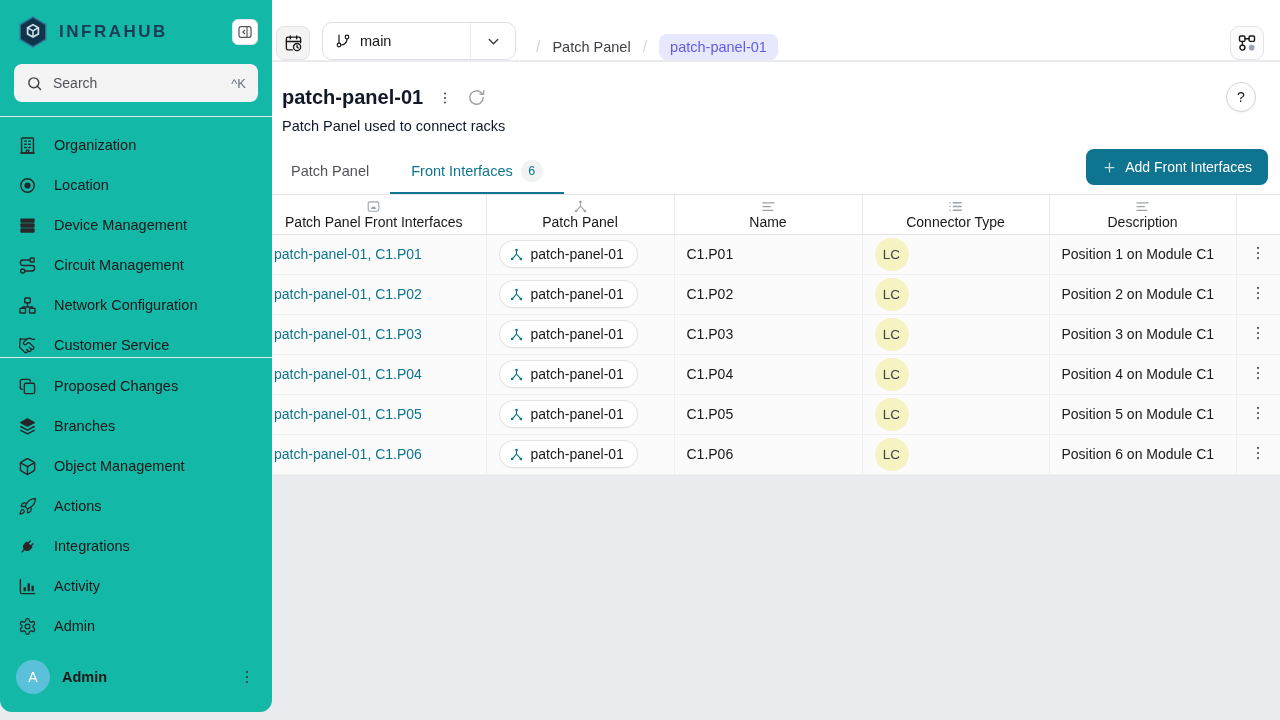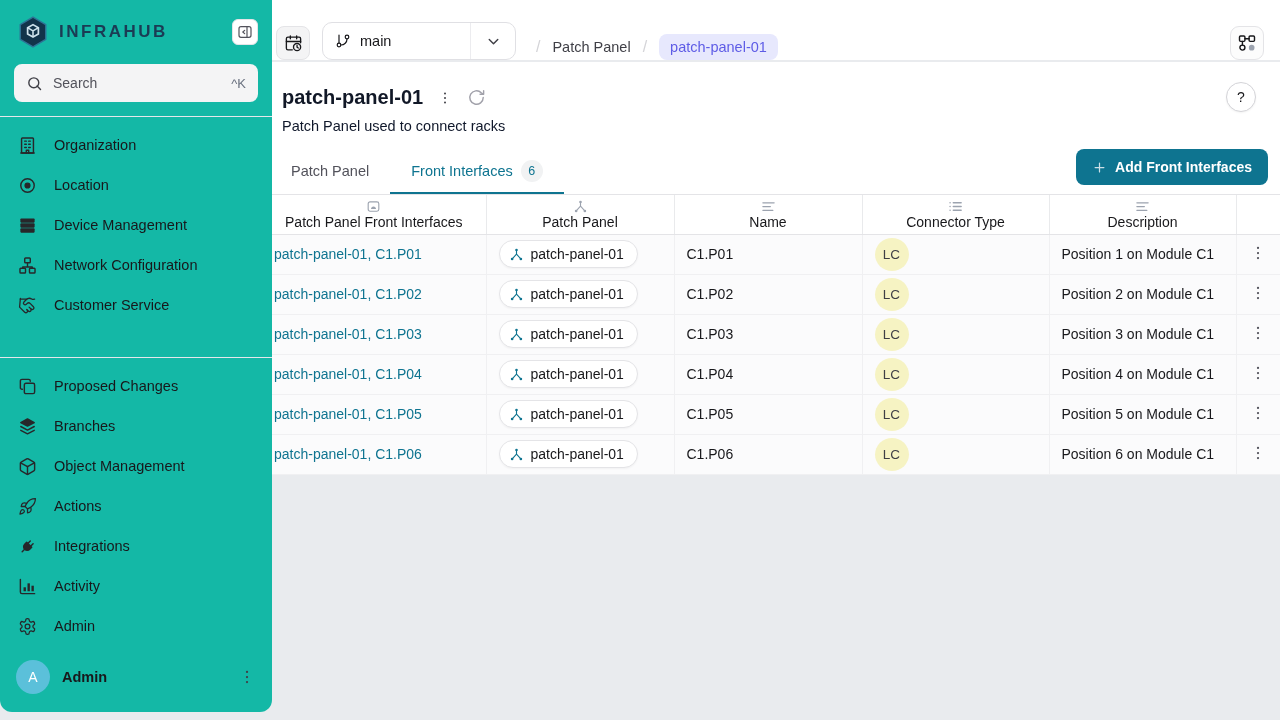--- a/index.html
+++ b/index.html
@@ -68,21 +68,21 @@
               border:1px solid #d4d4d8; background:#fff; color:#18181b; font-size:14px; font-weight:500;
               display:flex; align-items:center; justify-content:center; cursor:pointer; box-shadow:0 1px 2px rgba(0,0,0,.05); }
   .subtitle { margin-top:9px; font-size:14.5px; color:#0f172a; }
   .tabs-row { display:flex; align-items:center; margin-top:13px; border-bottom:1px solid #e4e4e7; padding:0 12px 0 8px; }
   .tab { height:47px; display:flex; align-items:center; gap:8px; padding:0 21px; font-size:14.5px;
          color:#52525b; cursor:pointer; }
   .tab.active { color:#0e7490; box-shadow:inset 0 -2px 0 #0e7490;text-align:right; }
   .tab-badge { background:#f1f2f3; color:#0e7490; font-size:12.5px; min-width:22px; height:22px; border-radius:11px;
                display:flex; align-items:center; justify-content:center; padding:0 6px; }
   .add-btn { margin-left:auto; margin-bottom:7px; background:#0e7490; color:#fff; border:none; border-radius:8px;
-             height:36px; padding:0 16px; font-size:14px; font-family:inherit; display:flex; align-items:center; gap:8px; cursor:pointer;font-weight:bold; }
+             height:36px; padding:0 16px; font-size:14px; font-family:inherit; display:flex; align-items:center; gap:8px; cursor:pointer; }
   .add-btn .plus { width:15px; height:15px; color:#cbdfe6; }
 
   
   table { width:100%; border-collapse:collapse; table-layout:fixed; }
   th { height:39px; padding:0 12px; text-align:left; font-size:14px; font-weight:500; color:#18181b;
        border-bottom:1px solid #e4e4e7; border-right:1px solid #e9eaec; background:#fff; white-space:nowrap; overflow:hidden; }
   th:last-child { border-right:none; }
   .th-inner { display:flex; align-items:center; gap:0;flex-direction:column; }
   .th-inner i { width:15px; height:15px; color:#9ca3af; }
   td { height:40px; padding:0 12px; font-size:14px; color:#18181b; background:#fbfbfc;
@@ -148,20 +148,28 @@
             </svg></i></span>
         <span class="lbl">Location</span>
       </div>
       <div class="sb-item">
         <span class="icn"><i data-icon="server-icon"><svg viewBox="0 0 24 24" fill="none" stroke="currentColor" stroke-width="1.8" stroke-linecap="round" stroke-linejoin="round">
               <rect x="3" y="3" width="18" height="5.4" rx="1" fill="currentColor" stroke="none"></rect>
               <rect x="3" y="9.3" width="18" height="5.4" rx="1" fill="currentColor" stroke="none"></rect>
               <rect x="3" y="15.6" width="18" height="5.4" rx="1" fill="currentColor" stroke="none"></rect>
             </svg></i></span>
         <span class="lbl">Device Management</span>
+      </div>
+      <div class="sb-item">
+        <span class="icn"><i data-icon="route-icon"><svg viewBox="0 0 24 24" fill="none" stroke="currentColor" stroke-width="1.8" stroke-linecap="round" stroke-linejoin="round">
+              <circle cx="6" cy="19" r="2.6"></circle>
+              <path d="M8.8 19h8.7a3.5 3.5 0 0 0 0-7h-11a3.5 3.5 0 0 1 0-7H15"></path>
+              <rect x="15.5" y="2.5" width="5" height="5" rx="1"></rect>
+            </svg></i></span>
+        <span class="lbl">Circuit Management</span>
       </div>
       <div class="sb-item">
         <span class="icn"><i data-icon="network-icon"><svg viewBox="0 0 24 24" fill="none" stroke="currentColor" stroke-width="1.8" stroke-linecap="round" stroke-linejoin="round">
               <rect x="8.5" y="2.5" width="7" height="6" rx="1"></rect>
               <rect x="2.5" y="15.5" width="7" height="6" rx="1"></rect>
               <rect x="14.5" y="15.5" width="7" height="6" rx="1"></rect>
               <path d="M12 8.5V12M6 15.5V14h12v1.5M12 12v2"></path>
             </svg></i></span>
         <span class="lbl">Network Configuration</span>
       </div>

